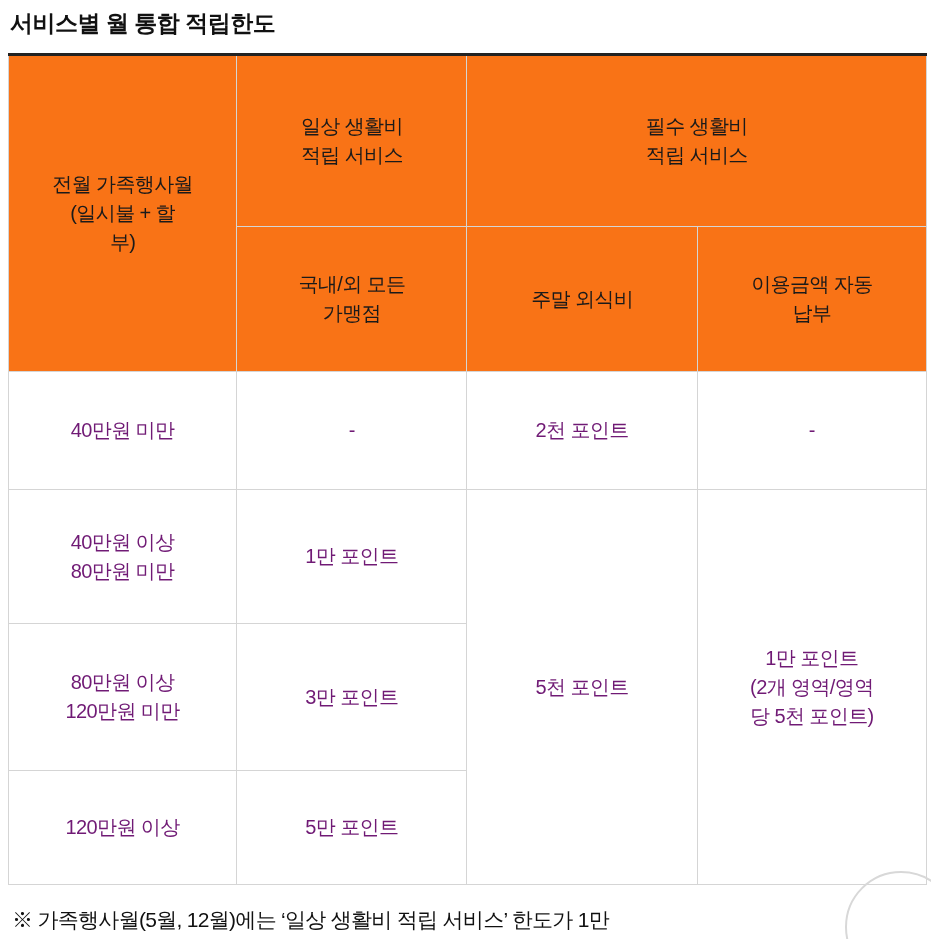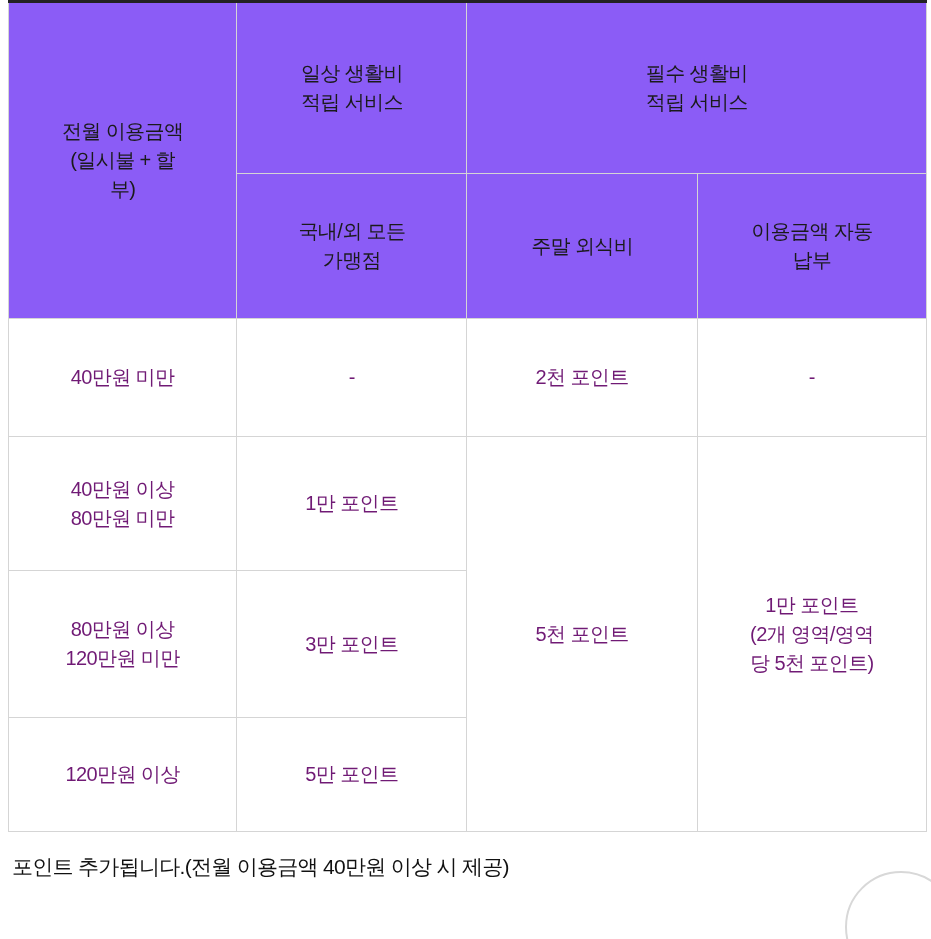--- a/index.html
+++ b/index.html
@@ -42,21 +42,21 @@
     vertical-align: middle;
     font-weight: normal;
     font-size: 20px;
     color: #701a75;
     letter-spacing: -0.6px;
     line-height: 1.45;
     padding: 6px 8px;
   }
   table.limit-table thead td,
   table.limit-table thead th {
-    background: #8b5cf6;
+    background: #f97316;
     color: #1a1a1a;
   }
   table.limit-table thead tr:first-child td,
   table.limit-table thead tr:first-child th {
     border-top: 3px solid #222222;
   }
   .col-prev { width: 228px; }
   .col-daily { width: 230px; }
   .col-weekend { width: 230px; }
   .col-auto { width: 229px; }
@@ -92,32 +92,33 @@
     border: 2px solid #d8d8d8;
     border-radius: 50%;
     background: transparent;
   }
 </style>
 </head>
 <body>
 
 <div class="page">
 
+  <div class="title">서비스별 월 통합 적립한도</div>
 
   <table class="limit-table">
     <colgroup>
       <col class="col-prev">
       <col class="col-daily">
       <col class="col-weekend">
       <col class="col-auto">
     </colgroup>
     <thead>
       <tr>
         <td rowspan="2" class="hdr-tall">
-          <span>전월 이용금액</span><br>
+          <span>전월 가족행사월</span><br>
           <span>(일시불 + 할</span><br>
           <span>부)</span>
         </td>
         <td class="hdr-tall">
           <span>일상 생활비</span><br>
           <span>적립 서비스</span>
         </td>
         <td colspan="2" class="hdr-tall">
           <span>필수 생활비</span><br>
           <span>적립 서비스</span>
@@ -163,17 +164,18 @@
         <td class="body-cell">3만 포인트</td>
       </tr>
       <tr class="row-4">
         <td class="body-cell">120만원 이상</td>
         <td class="body-cell">5만 포인트</td>
       </tr>
     </tbody>
   </table>
 
   <div class="note">
+    <span class="note-line">※ 가족행사월(5월, 12월)에는 ‘일상 생활비 적립 서비스’ 한도가 1만</span>
     <span class="note-line">포인트 추가됩니다.(전월 이용금액 40만원 이상 시 제공)</span>
   </div>
 
   <div class="corner-arc"></div>
 </div>
 
 </body></html>

